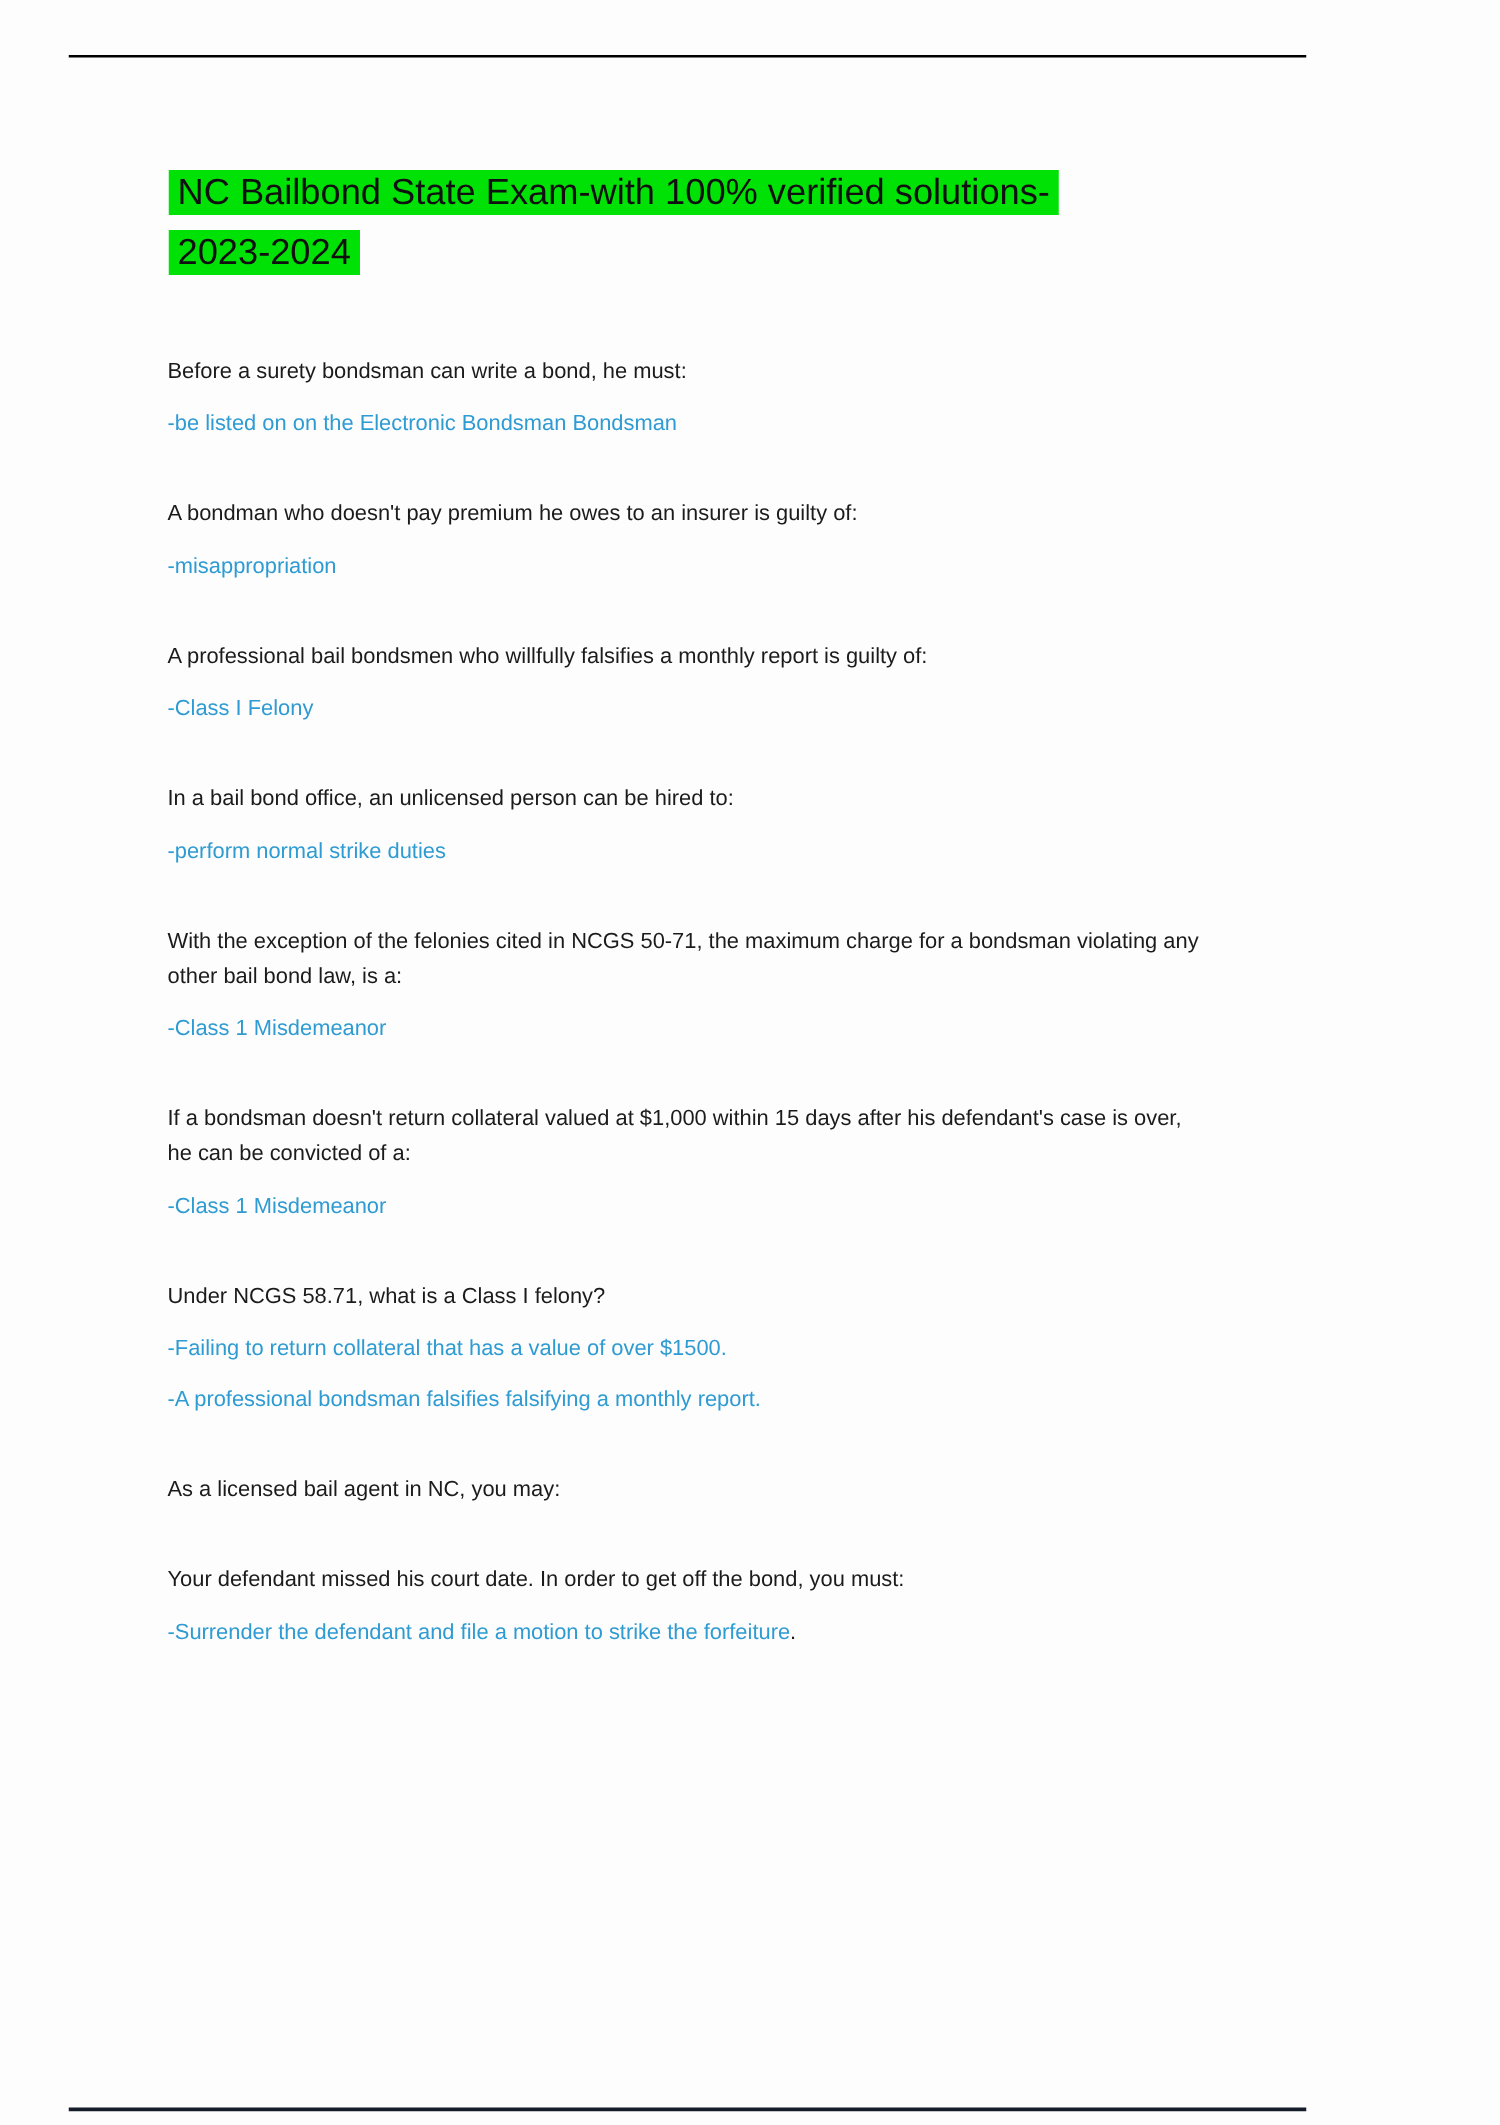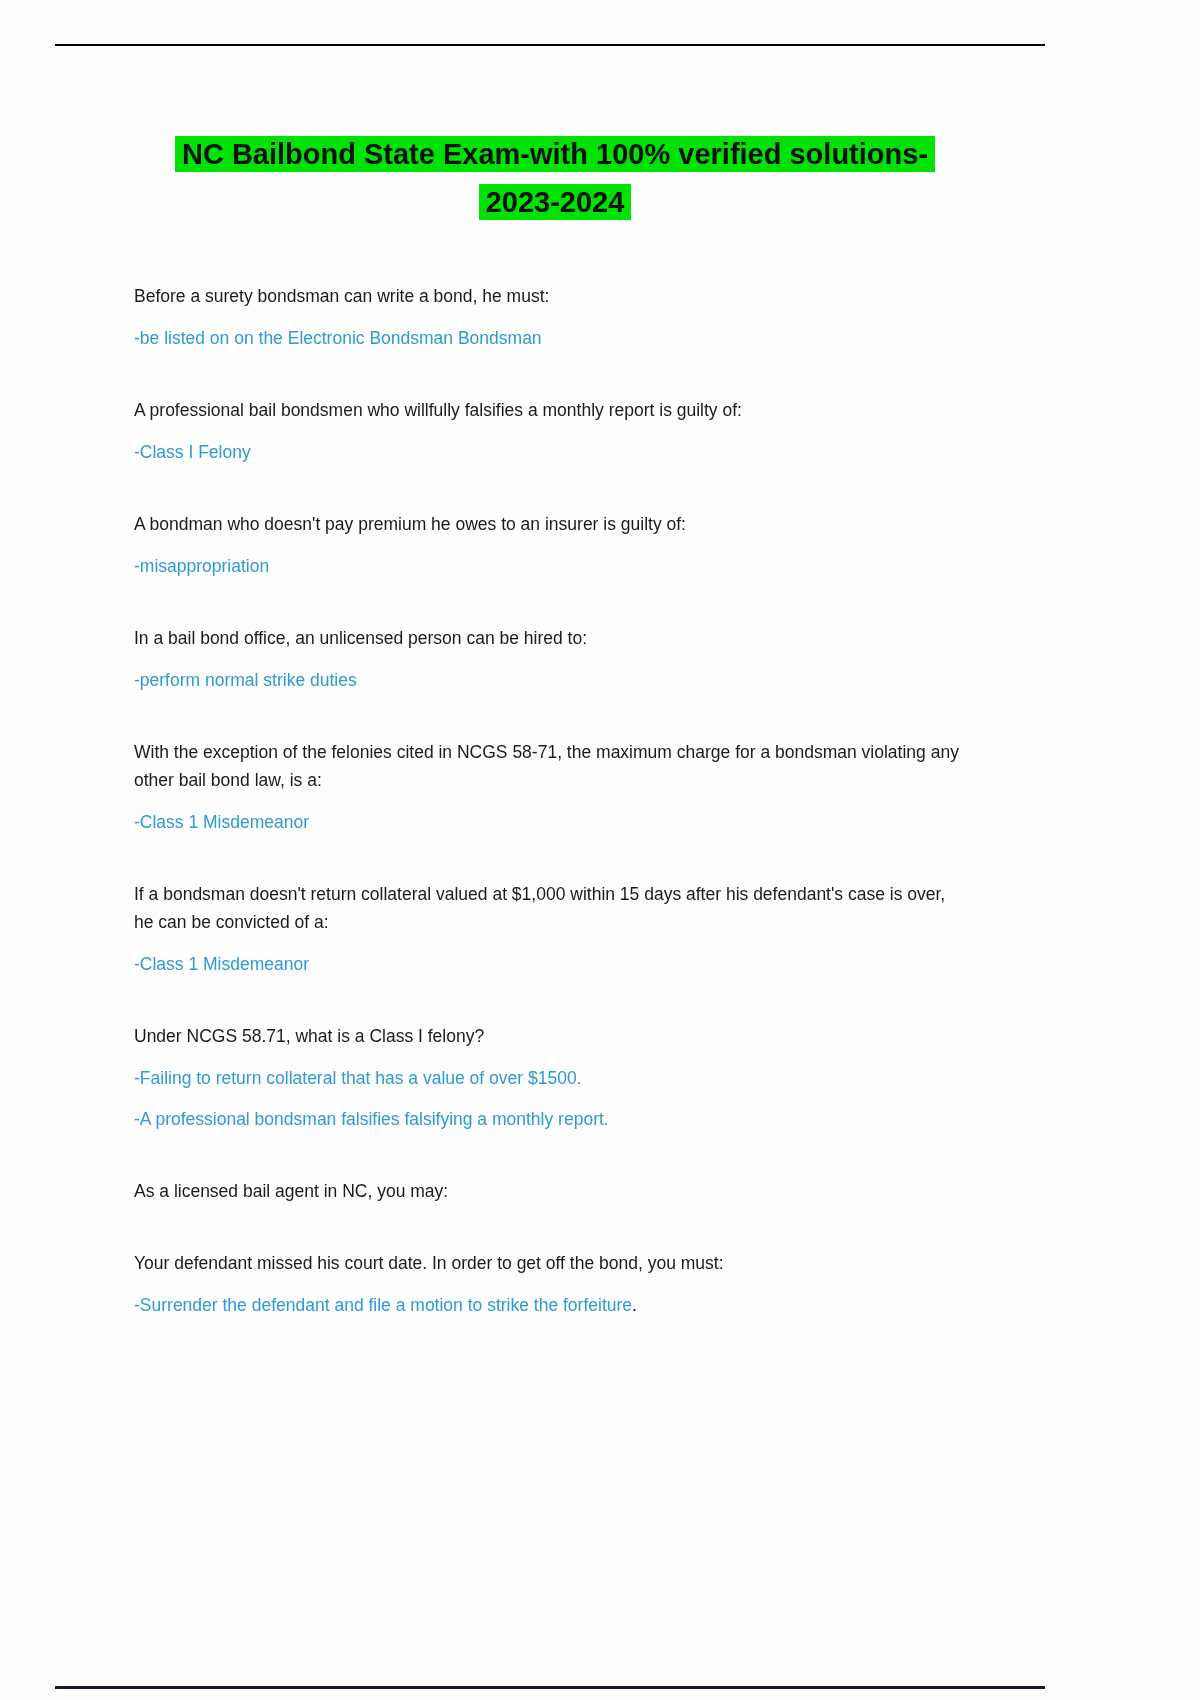--- a/index.html
+++ b/index.html
@@ -13,22 +13,22 @@
     width:1200px;height:1700px;position:relative;overflow:hidden;
     font-family:"Liberation Sans", sans-serif;
     color:var(--text-color);
   }
   .page{position:absolute;inset:0;background:#fdfdfd;}
   .rule{position:absolute;left:55px;width:990px;background:#000;}
   .rule-top{top:44px;height:2px;}
   .rule-bottom{top:1686px;height:3px;background:#151d2b;}
   .title-wrap{
     position:absolute;top:130px;left:135px;width:840px;
-    text-align:center;
-    font-weight:bold;font-size:29px;line-height:48px;
+    text-align:left;
+    font-weight:normal;font-size:29px;line-height:48px;
     color:#101010;
   }
   .hl{
     background:var(--highlight-color);
     padding:2px 7px;
     box-decoration-break:clone;
   }
   .content{
     position:absolute;top:282px;left:134px;width:832px;
   }
@@ -53,33 +53,33 @@
     <span class="hl">NC Bailbond State Exam-with 100% verified solutions-</span><br>
     <span class="hl">2023-2024</span>
   </div>
 
   <div class="content" id="qa-container">
       <div class="qa-block">
         <p class="question">Before a surety bondsman can write a bond, he must:</p>
         <p class="answer"><span>-be listed on on the Electronic Bondsman Bondsman</span></p>
       </div>
       <div class="qa-block">
+        <p class="question">A bondman who doesn't pay premium he owes to an insurer is guilty of:</p>
+        <p class="answer"><span>-misappropriation</span></p>
+      </div>
+      <div class="qa-block">
         <p class="question">A professional bail bondsmen who willfully falsifies a monthly report is guilty of:</p>
         <p class="answer"><span>-Class I Felony</span></p>
-      </div>
-      <div class="qa-block">
-        <p class="question">A bondman who doesn't pay premium he owes to an insurer is guilty of:</p>
-        <p class="answer"><span>-misappropriation</span></p>
       </div>
       <div class="qa-block">
         <p class="question">In a bail bond office, an unlicensed person can be hired to:</p>
         <p class="answer"><span>-perform normal strike duties</span></p>
       </div>
       <div class="qa-block">
-        <p class="question">With the exception of the felonies cited in NCGS 58-71, the maximum charge for a bondsman violating any other bail bond law, is a:</p>
+        <p class="question">With the exception of the felonies cited in NCGS 50-71, the maximum charge for a bondsman violating any other bail bond law, is a:</p>
         <p class="answer"><span>-Class 1 Misdemeanor</span></p>
       </div>
       <div class="qa-block">
         <p class="question">If a bondsman doesn't return collateral valued at $1,000 within 15 days after his defendant's case is over, he can be convicted of a:</p>
         <p class="answer"><span>-Class 1 Misdemeanor</span></p>
       </div>
       <div class="qa-block">
         <p class="question">Under NCGS 58.71, what is a Class I felony?</p>
         <p class="answer"><span>-Failing to return collateral that has a value of over $1500.</span></p>
         <p class="answer"><span>-A professional bondsman falsifies falsifying a monthly report.</span></p>

